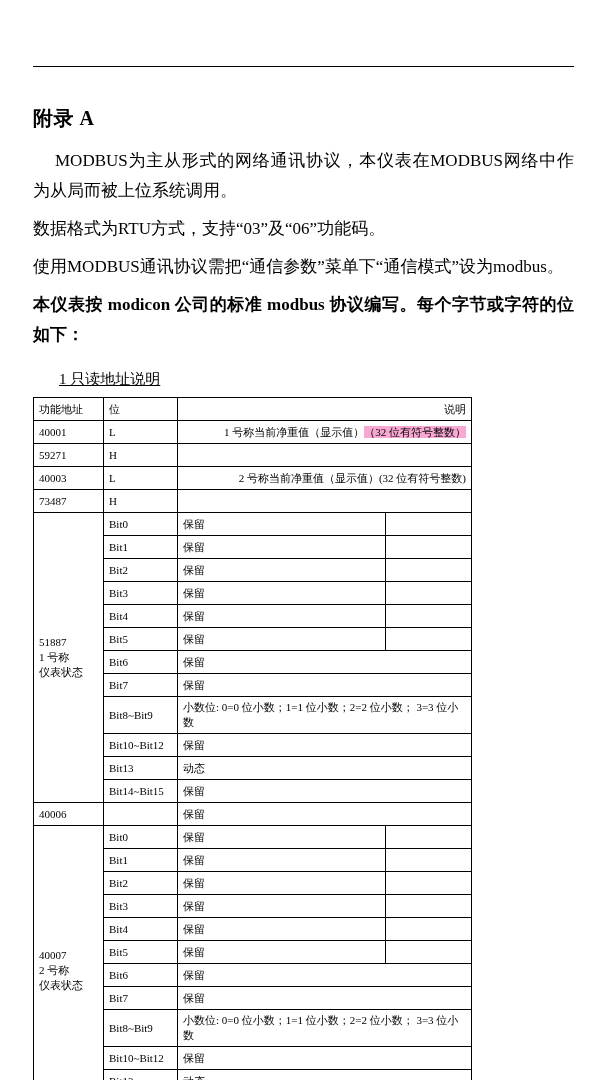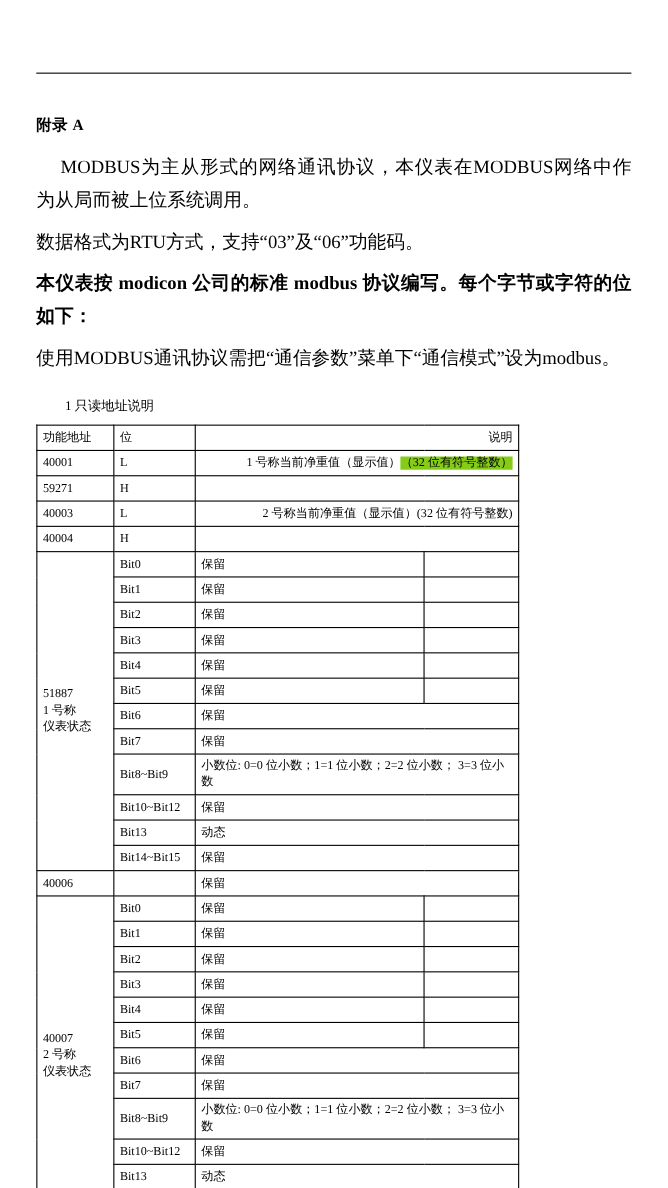--- a/index.html
+++ b/index.html
@@ -24,62 +24,63 @@
   }
   .top-rule {
     margin-top: 66px;
     border-top: 1.6px solid #000;
     width: 541px;
   }
   .appendix-title {
     margin-top: 38px;
     font-family: "Liberation Serif", serif;
     font-weight: bold;
-    font-size: 14px;
+    font-size: 20px;
     letter-spacing: 0.5px;
   }
   .para {
     font-size: 17px;
     line-height: 30px;
     margin-top: 14px;
     text-align: justify;
   }
   .para.indent {
     text-indent: 22px;
   }
   .para.p2 { margin-top: 8px; }
   .para.bold-part {
     font-weight: bold;
   }
   .section-title {
-    font-size: 12px;
+    font-size: 15px;
     margin-top: 20px;
     margin-left: 26px;
     margin-bottom: 8px;
+    text-decoration: underline;
   }
   table.addr {
     border-collapse: collapse;
     width: 439px;
     font-size: 11px;
     table-layout: fixed;
   }
   table.addr td {
     border: 1px solid #000;
     padding: 3px 5px;
     height: 16px;
     vertical-align: middle;
     line-height: 15px;
   }
   .c-addr { width: 70px; }
   .c-bit  { width: 74px; }
   .c-desc { }
   .c-pad  { width: 86px; }
   .center { text-align: right; }
   .hl {
-    background: #84cc16;
+    background: #f9a8d4;
   }
   .head-row td {
     height: 18px;
   }
   .multi {
     vertical-align: top;
     padding-top: 4px;
     line-height: 19px;
   }
 </style>
@@ -87,22 +88,22 @@
 <body>
 
 <div class="page">
 
   <div class="top-rule"></div>
 
   <div class="appendix-title">附录 A</div>
 
   <div class="para indent">MODBUS为主从形式的网络通讯协议，本仪表在MODBUS网络中作为从局而被上位系统调用。</div>
   <div class="para p2">数据格式为RTU方式，支持“03”及“06”功能码。</div>
+  <div class="para p2">使用MODBUS通讯协议需把“通信参数”菜单下“通信模式”设为modbus。</div>
   <div class="para p2 bold-part">本仪表按 modicon 公司的标准 modbus 协议编写。每个字节或字符的位如下：</div>
-  <div class="para p2">使用MODBUS通讯协议需把“通信参数”菜单下“通信模式”设为modbus。</div>
 
   <div class="section-title">1 只读地址说明</div>
 
   <table class="addr">
     <colgroup>
       <col class="c-addr">
       <col class="c-bit">
       <col class="c-desc">
       <col class="c-pad">
     </colgroup>
@@ -121,21 +122,21 @@
           <td>59271</td>
           <td>H</td>
           <td colspan="2"></td>
         </tr>
         <tr>
           <td>40003</td>
           <td>L</td>
           <td class="center" colspan="2">2 号称当前净重值（显示值）(32 位有符号整数)</td>
         </tr>
         <tr>
-          <td>40004</td>
+          <td>73487</td>
           <td>H</td>
           <td colspan="2"></td>
         </tr>
         <tr>
           <td class="multi" rowspan="12">
             <div>51887</div>
             <div>1 号称</div>
             <div>仪表状态</div>
           </td>
           <td>Bit0</td>

